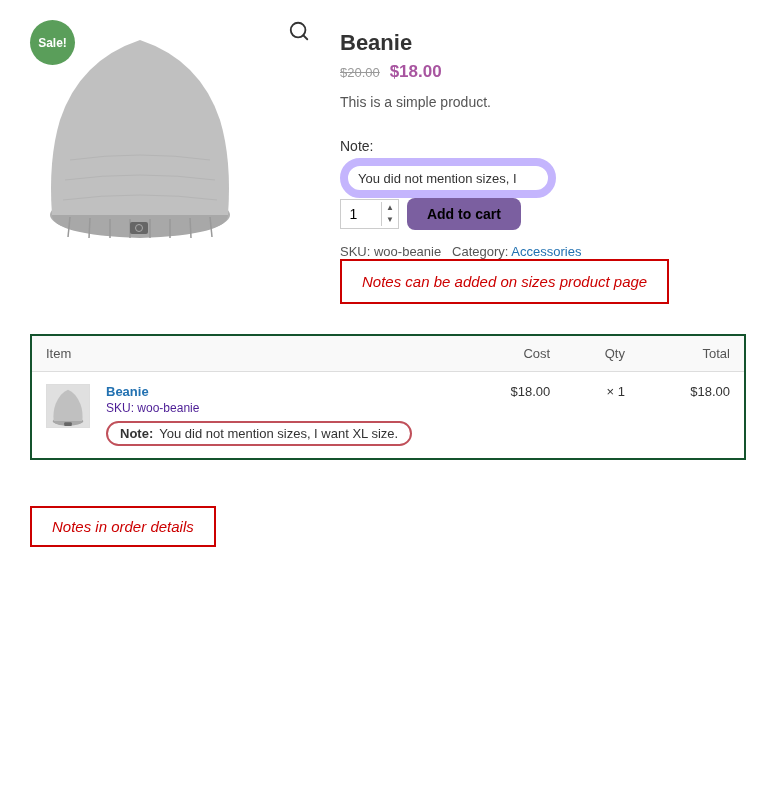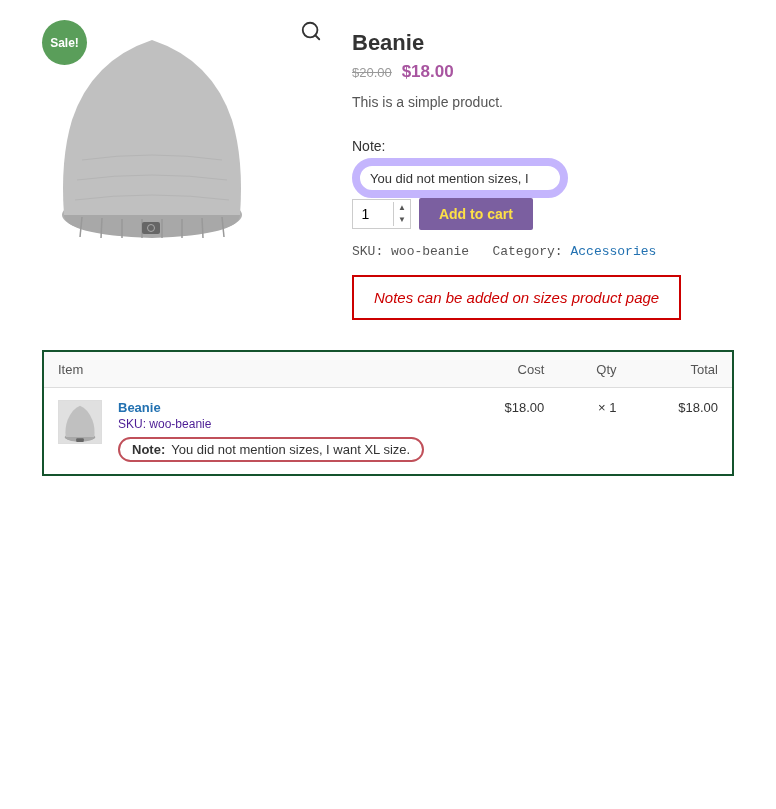--- a/index.html
+++ b/index.html
@@ -6,21 +6,21 @@
     body {
       font-family: Arial, sans-serif;
       background: #fff;
       color: #333;
       font-size: 14px;
       width: 776px;
       min-height: 809px;
     }
 
     .page-wrapper {
-      padding: 20px 42px;
+      padding: 20px 30px;
     }
 
     
     .product-section {
       display: flex;
       gap: 30px;
       margin-bottom: 30px;
       position: relative;
     }
 
@@ -144,34 +144,33 @@
     .qty-arrow {
       font-size: 8px;
       padding: 2px 4px;
       cursor: pointer;
       line-height: 1;
       color: #555;
     }
 
     .add-to-cart-btn {
       background: #7b5fa0;
-      color: #fde047;
+      color: #000000;
       border: none;
       padding: 8px 20px;
       font-size: 14px;
       font-weight: bold;
       cursor: pointer;
-      border-radius: 2px;
+      border-radius: 8px;
     }
 
     .meta-row {
       font-size: 13px;
       color: #555;
-      margin-bottom: 16px;
-      font-family: Liberation Mono, monospace;
+      margin-bottom: 0;
     }
 
     .meta-row a {
       color: #2271b1;
       text-decoration: none;
     }
 
     .notes-callout {
       border: 2px solid #cc0000;
       padding: 12px 20px;
@@ -414,14 +413,15 @@
             <span>×</span>
             <span>1</span>
           </td>
           <td class="total-col">$18.00</td>
         </tr>
       </tbody>
     </table>
   </div>
 
   
+  <div class="order-notes-callout">Notes in order details</div>
 
 </div>
 
 </body></html>

